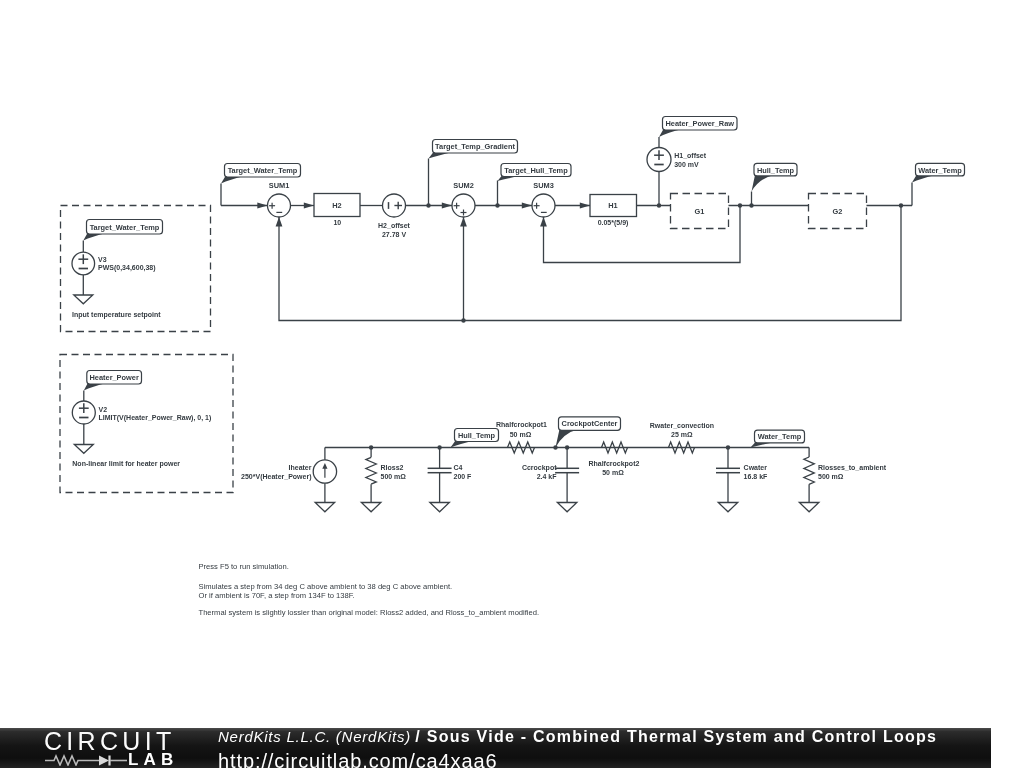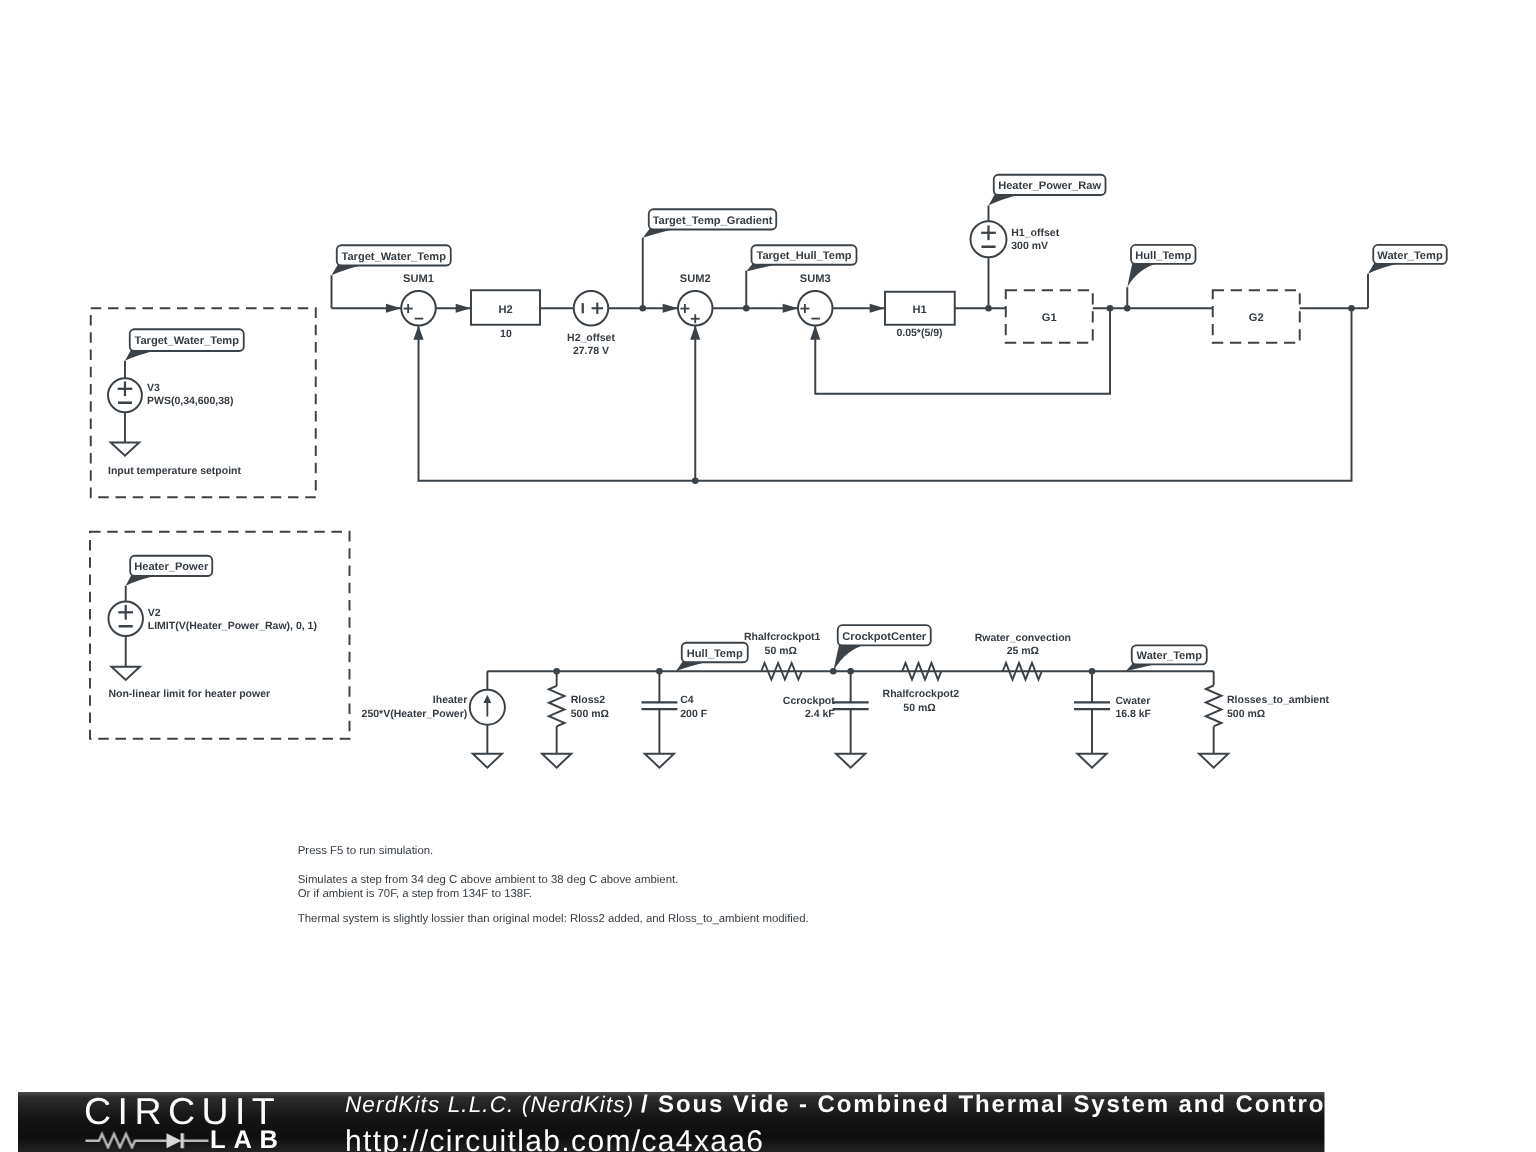--- a/index.html
+++ b/index.html
@@ -1,17 +1,17 @@
 <!DOCTYPE html>
 <html><head><meta charset="utf-8"><style>
 html,body{margin:0;padding:0;background:#fff;width:1024px;height:768px;overflow:hidden}
 svg,#footer{transform:translateZ(0);}
 *{font-family:"Liberation Sans",sans-serif;}
-#footer{position:absolute;left:12px;top:728px;width:871px;height:40px;
- background:linear-gradient(to bottom,#4c4c4c 0%,#2c2c2c 9%,#141414 45%,#0e0e0e 75%,#232323 100%);}
+#footer{position:absolute;left:0;top:728px;width:971px;height:40px;
+ background:linear-gradient(to bottom,#4c4c4c 0%,#2c2c2c 9%,#141414 45%,#0e0e0e 75%,#232323 100%);padding-left:20px;}
 #logoC{position:absolute;left:44px;top:-1.5px;color:#fbfbfb;font-size:25px;font-weight:400;letter-spacing:4.3px;}
 #logoLAB{position:absolute;left:128px;top:22px;color:#fff;font-size:17px;font-weight:bold;letter-spacing:5.2px;}
 #title{position:absolute;left:218px;top:-0.5px;color:#fff;font-size:16px;white-space:nowrap;}
 #title i{font-size:15px;letter-spacing:0.75px;}
 #title b{font-size:16px;letter-spacing:1.25px;}
 #url{position:absolute;left:218px;top:21.5px;color:#fff;font-size:20px;letter-spacing:0.9px;}
 </style></head>
 <body>
 
 <svg width="1024" height="768" viewBox="0 0 1024 768" xmlns="http://www.w3.org/2000/svg">

